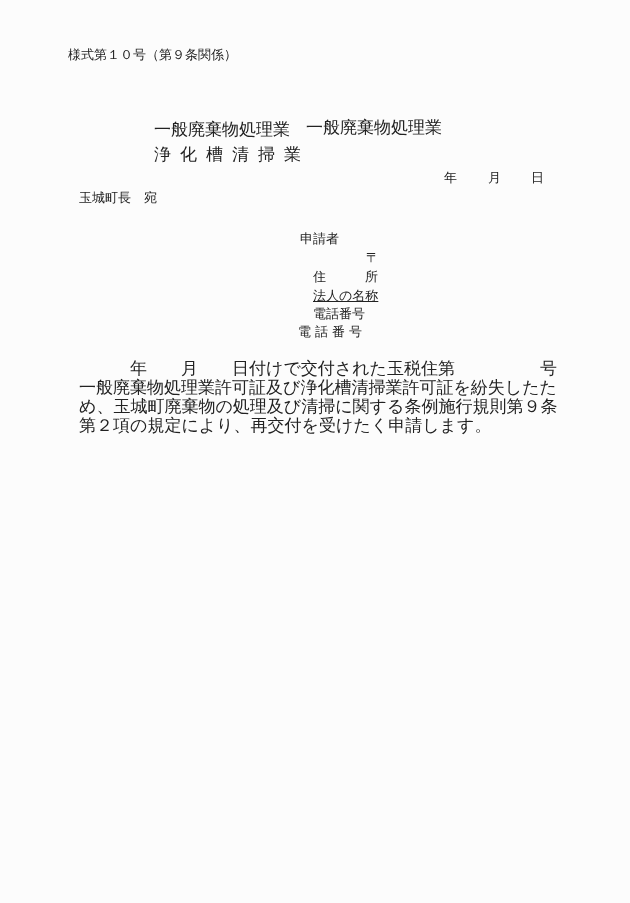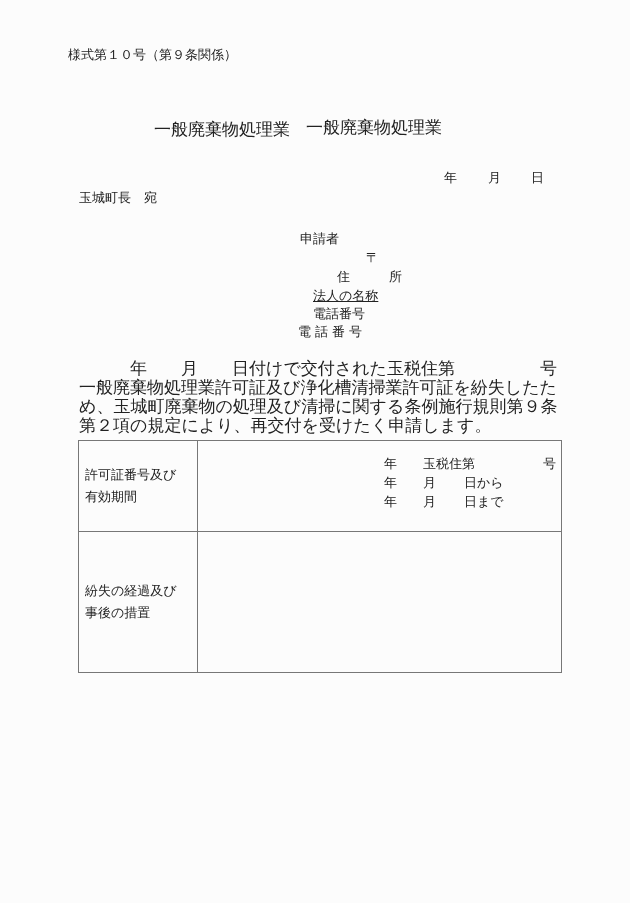--- a/index.html
+++ b/index.html
@@ -26,21 +26,21 @@
     #title-left .spaced { letter-spacing: 9px; }
     #title-right { left: 306px; top: 119px; font-size: 17px; }
 
     #date-line { left: 444px; top: 171px; }
     #date-line span { display: inline-block; }
 
     #addressee { left: 79px; top: 191px; text-align: center; }
 
     #applicant-label { left: 300px; top: 232px; }
     #postal-mark { left: 366px; top: 251px; }
-    #address-label { left: 313px; top: 270px; margin-left: 24px; }
+    #address-label { left: 313px; top: 270px; }
     #corp-name-label { left: 313px; top: 289px; text-decoration: underline; }
     #rep-name-label { left: 313px; top: 307px; }
     #phone-label { left: 298px; top: 325px; letter-spacing: 4px; }
 
     #body-text {
       position: absolute;
       left: 79px;
       top: 359px;
       width: 490px;
       font-size: 17px;
@@ -90,60 +90,35 @@
     .permit-line .c2 { display: inline-block; width: 41px; }
     .pl1 .c2 { width: 120px; }
   </style>
 </head>
 <body>
 
 <div id="form-number" class="abs t13">様式第１０号（第９条関係）</div>
 
 <div id="title-left" class="abs">
   <span class="line">一般廃棄物処理業</span>
+  <span class="line spaced">浄化槽清掃業</span>
 </div>
 <div id="title-right" class="abs t17">一般廃棄物処理業</div>
 
 <div id="date-line" class="abs t13">
   <span style="width:44px">年</span><span style="width:43px">月</span><span>日</span>
 </div>
 
 <div id="addressee" class="abs t13">玉城町長　宛</div>
 
 <div id="applicant-label" class="abs t13">申請者</div>
 <div id="postal-mark" class="abs t13">〒</div>
 <div id="address-label" class="abs t13">住　　　所</div>
 <div id="corp-name-label" class="abs t13">法人の名称</div>
 <div id="rep-name-label" class="abs t13">電話番号</div>
 <div id="phone-label" class="abs t13">電話番号</div>
 
 <div id="body-text">　　　年　　月　　日付けで交付された玉税住第　　　　　号一般廃棄物処理業許可証及び浄化槽清掃業許可証を紛失したため、玉城町廃棄物の処理及び清掃に関する条例施行規則第９条第２項の規定により、再交付を受けたく申請します。</div>
 
 <table id="form-table">
   <tbody>
-      <tr id="row-permit">
-    <td class="label">
-      <div>許可証番号及び</div>
-      <div>有効期間</div>
-    </td>
-    <td>
-      <div class="permit-info">
-        <div class="permit-line pl1">
-          <span class="c1">年</span><span class="c2">玉税住第</span><span>号</span>
-        </div>
-        <div class="permit-line pl2">
-          <span class="c1">年</span><span class="c2">月</span><span>日から</span>
-        </div>
-        <div class="permit-line pl3">
-          <span class="c1">年</span><span class="c2">月</span><span>日まで</span>
-        </div>
-      </div>
-    </td>
-  </tr>
-  <tr id="row-loss">
-    <td class="label">
-      <div>紛失の経過及び</div>
-      <div>事後の措置</div>
-    </td>
-    <td></td>
-  </tr>
 </tbody>
   </table>
 
 </body></html>

